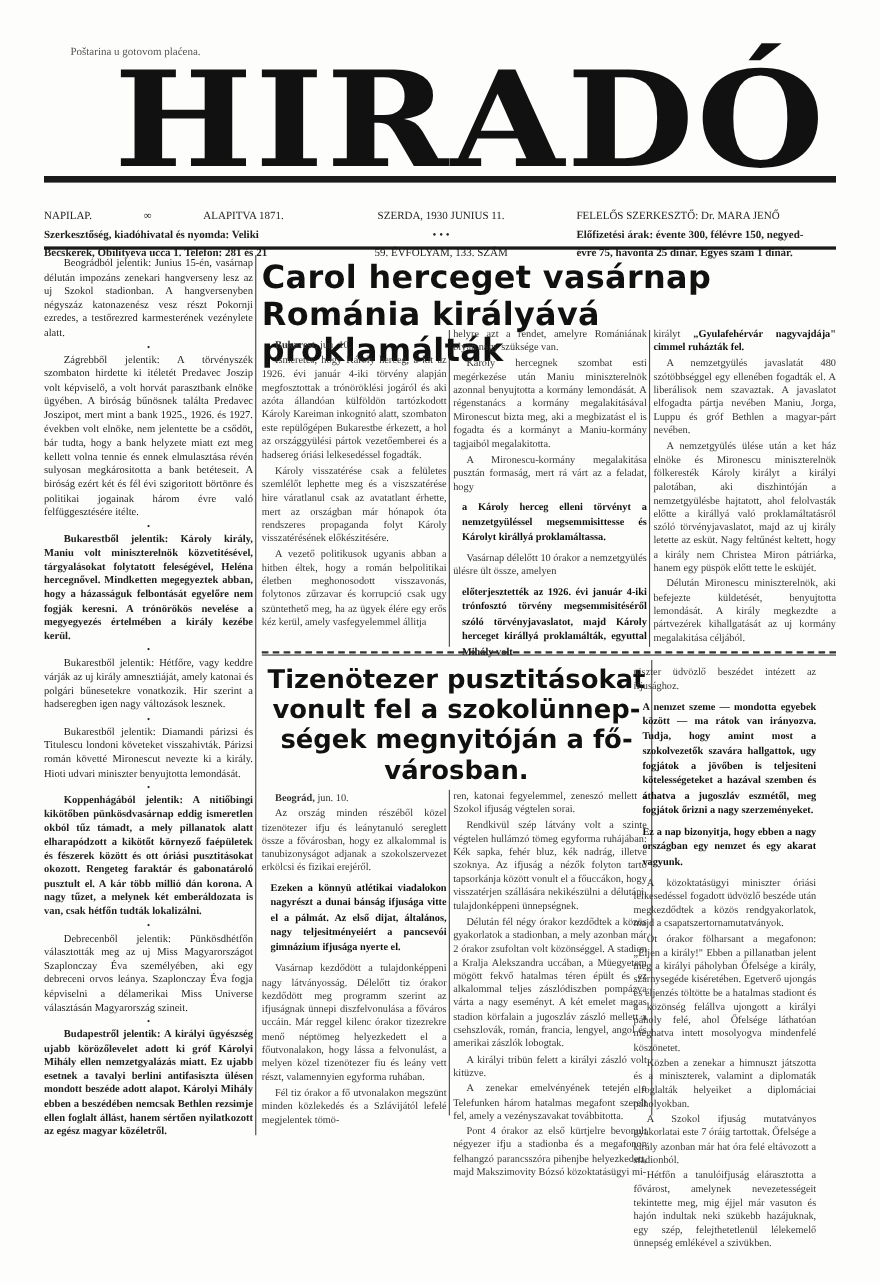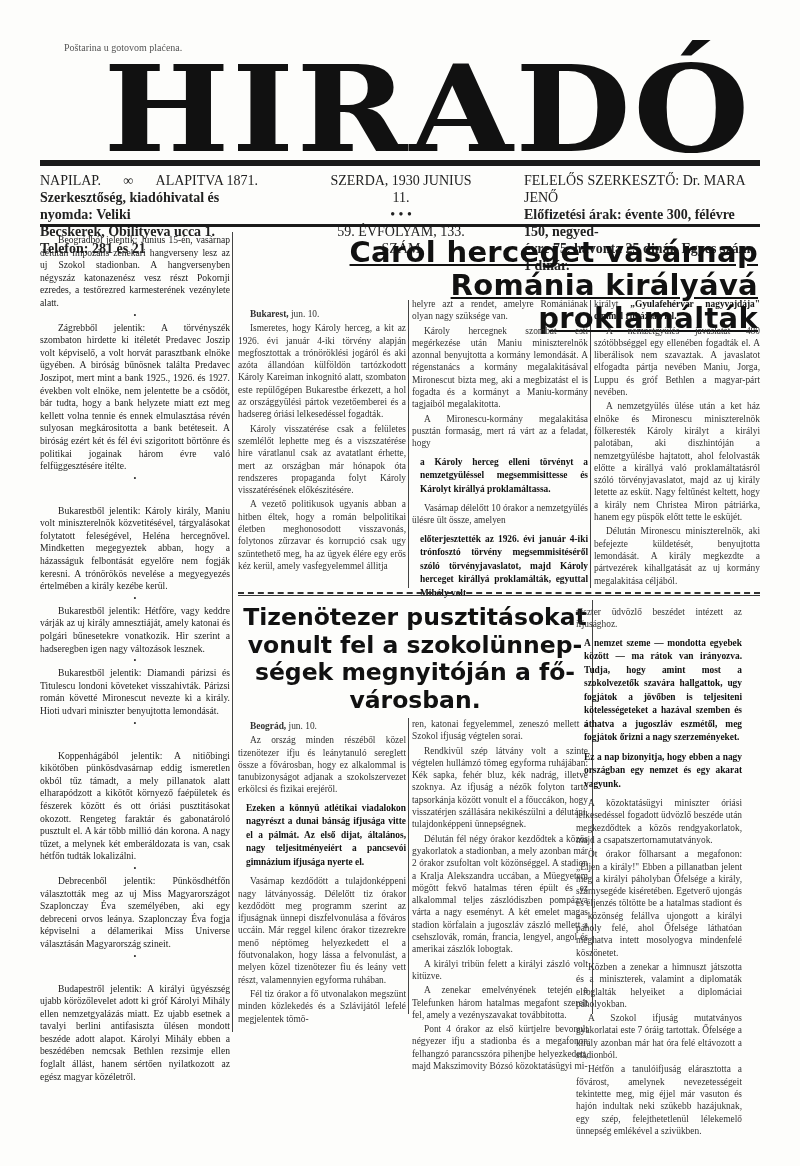--- a/index.html
+++ b/index.html
@@ -9,40 +9,40 @@
   .postal { position: absolute; left: 64px; top: 42px; font-size: 10px; color: #555; }
   .masthead {
     position: absolute; left: 66px; top: 60px; width: 640px; height: 96px;
     font-family: "DejaVu Serif", serif; font-weight: 900; font-size: 118px;
     line-height: 96px; letter-spacing: 2px; color: #111; text-align: center;
     transform: scaleX(1.13) scaleY(1.02); transform-origin: left top;
   }
   .rule-thick { position: absolute; left: 40px; width: 720px; height: 6px; background: #1a1a1a; }
   .rule-thin { position: absolute; left: 40px; width: 720px; height: 3px; background: #1a1a1a; }
 
-  .info { position: absolute; top: 172px; font-size: 14px; line-height: 17px; color: #222; }
+  .info { position: absolute; top: 188px; font-size: 10px; line-height: 17px; color: #222; }
   .info b { font-weight: bold; }
   .info-left { left: 40px; width: 218px; }
   .info-left .row1 { display: flex; justify-content: space-between; }
   .info-mid { left: 326px; width: 150px; text-align: center; }
   .info-right { left: 524px; width: 236px; }
 
   .colsep { position: absolute; width: 1px; background: #444; }
 
   
   .left-col { position: absolute; left: 40px; top: 234px; width: 190px; font-size: 9.6px; line-height: 12.6px; text-align: justify; }
   .left-col p { text-indent: 18px; margin-bottom: 0; }
-  .left-col .b { font-weight: normal; margin-top: 20px; }
+  .left-col .b { font-weight: bold; }
   .left-col .dot { text-align: center; font-size: 8px; line-height: 12px; text-indent: 0; }
 
   
   .hl1 {
     position: absolute; left: 238px; top: 236px; width: 520px;
     font-family: "DejaVu Sans", sans-serif; font-weight: 900; color: #111;
-    font-size: 29px; line-height: 33px; text-align: right; letter-spacing: 0.3px; text-decoration: underline;
+    font-size: 29px; line-height: 33px; text-align: left; letter-spacing: 0.3px;
   }
   .hl1 span { display: block; }
 
   .article-col { position: absolute; font-size: 9.4px; line-height: 12.3px; text-align: justify; color: #333; }
   .article-col p { text-indent: 12px; margin-bottom: 2px; }
   .article-col .dateline { text-align: left; padding-right: 10px; font-weight: normal; }
   .article-col .dateline b { font-weight: bold; }
   .article-col .bold-block { font-weight: bold; color: #111; padding-left: 8px; margin: 6px 0; text-indent: 0; line-height: 13.5px; }
   .article-col .bold { font-weight: bold; color: #111; }
 

